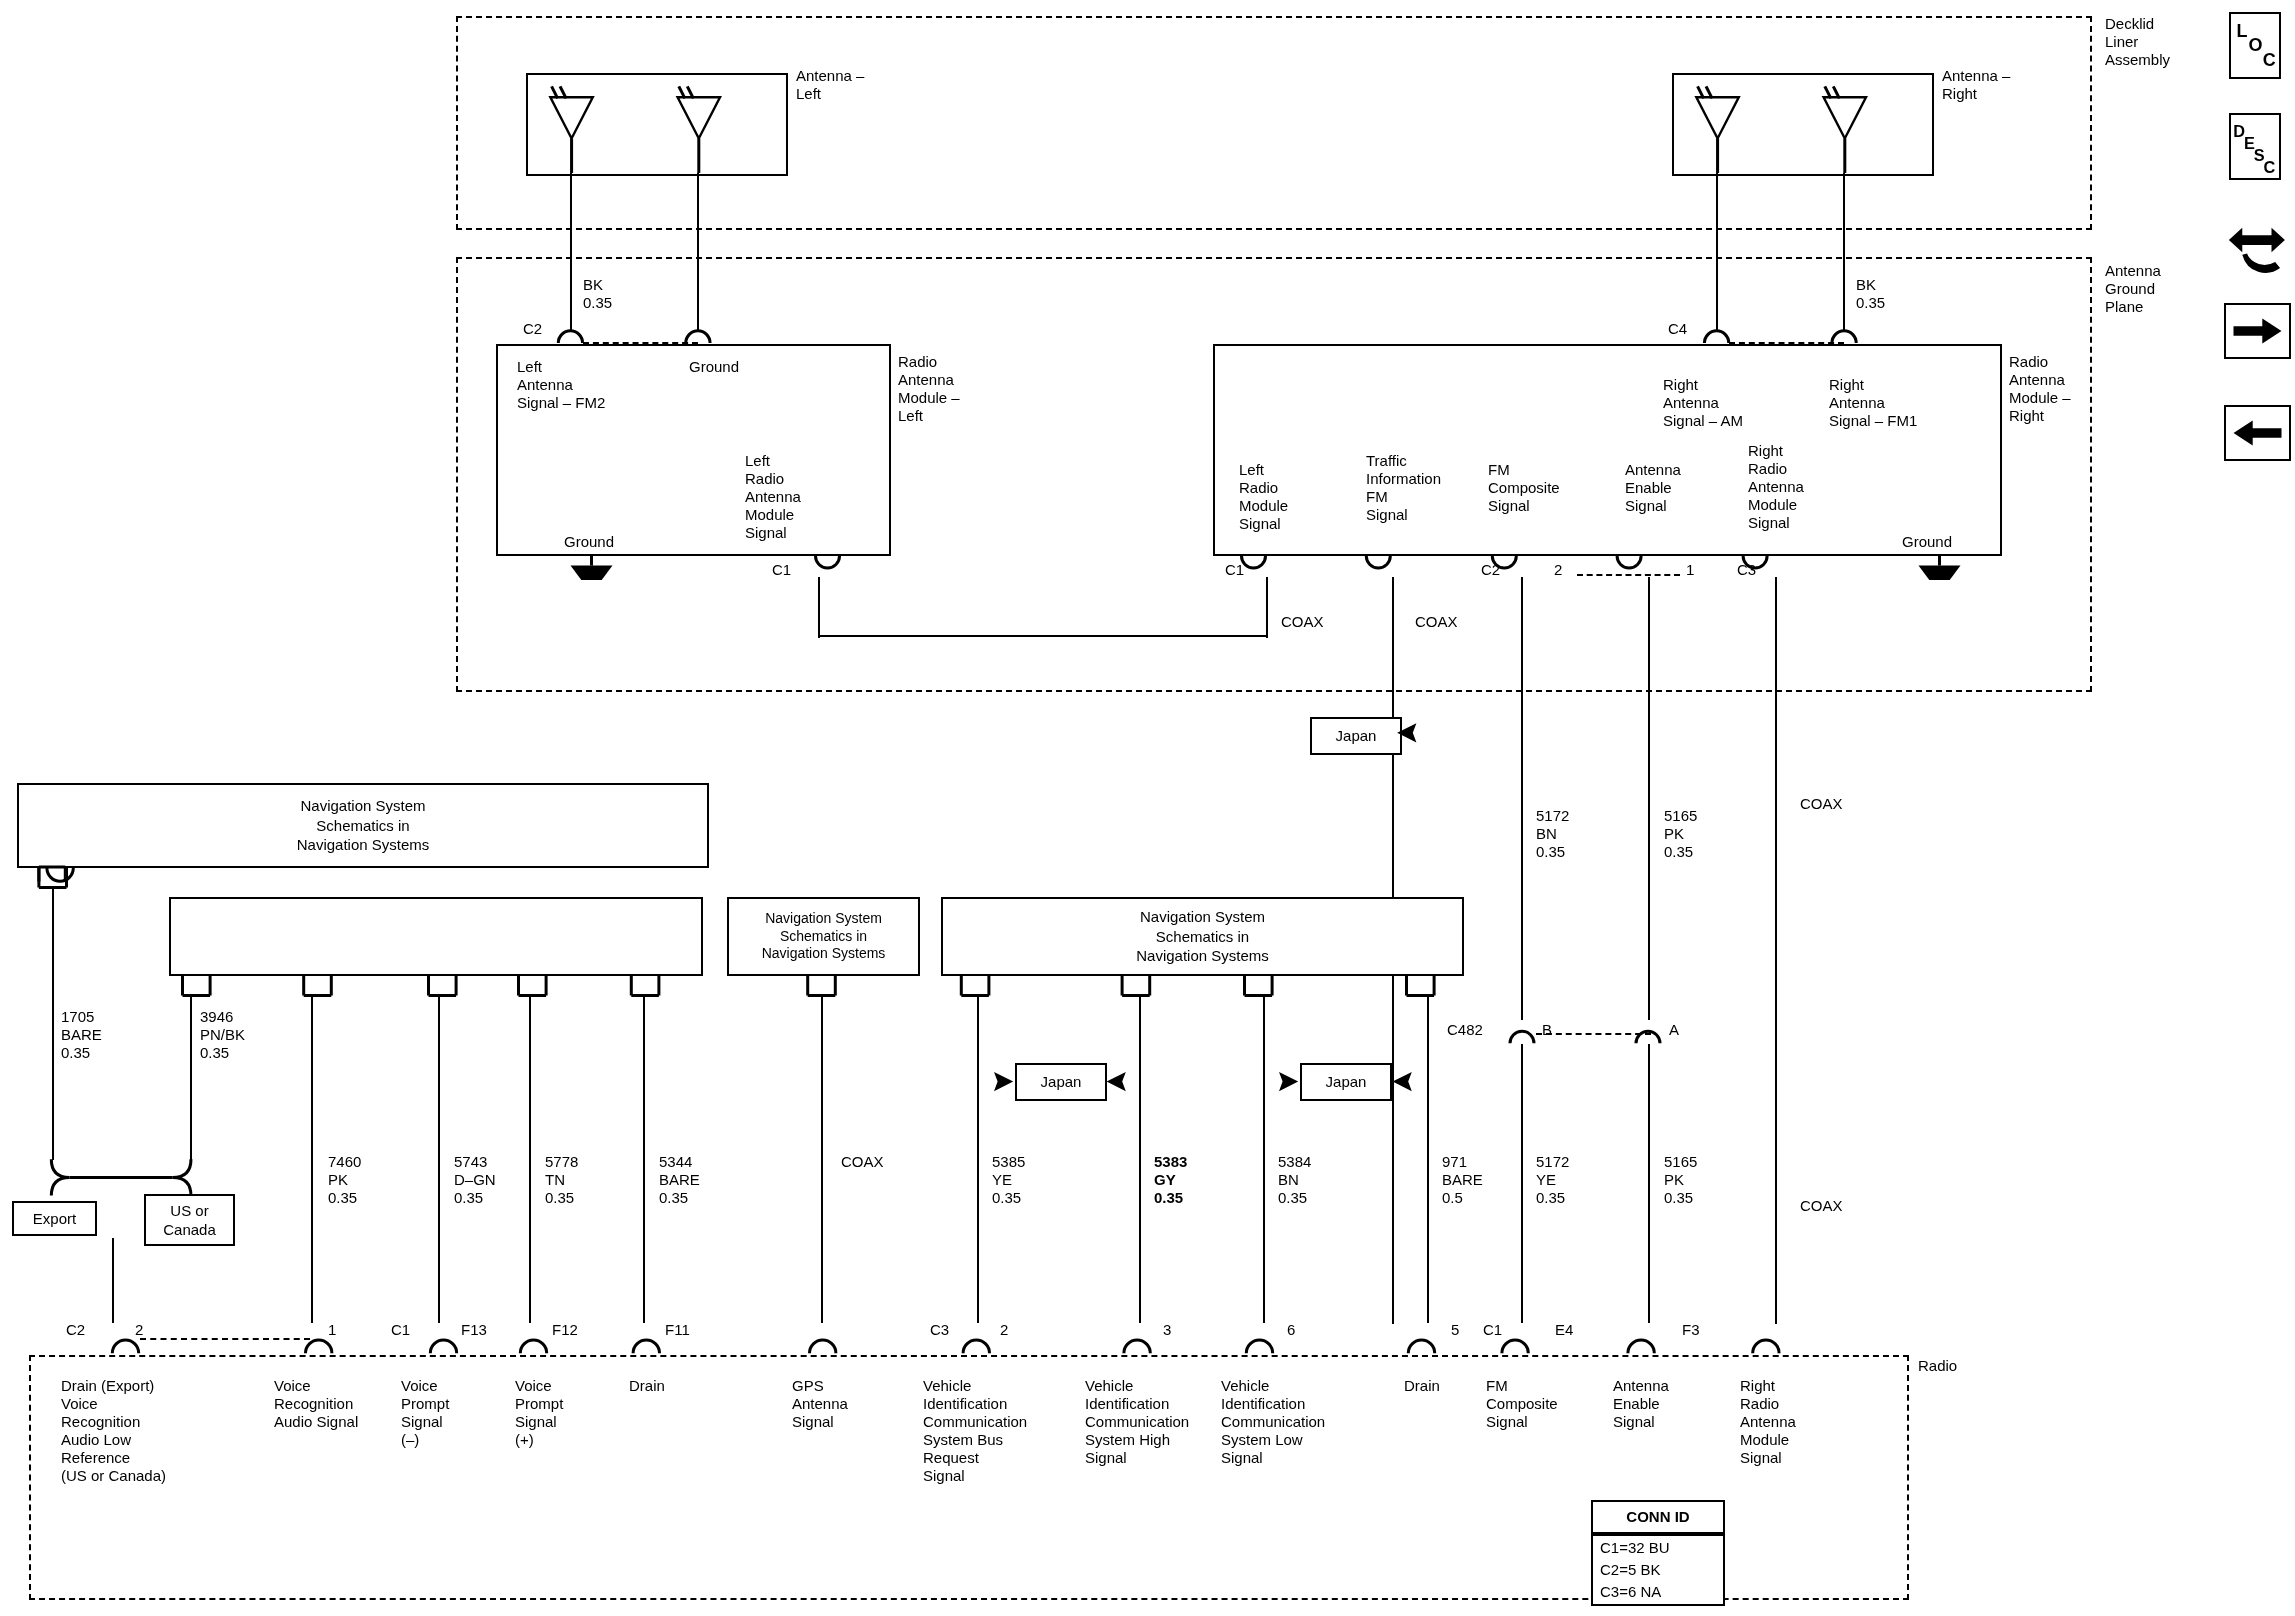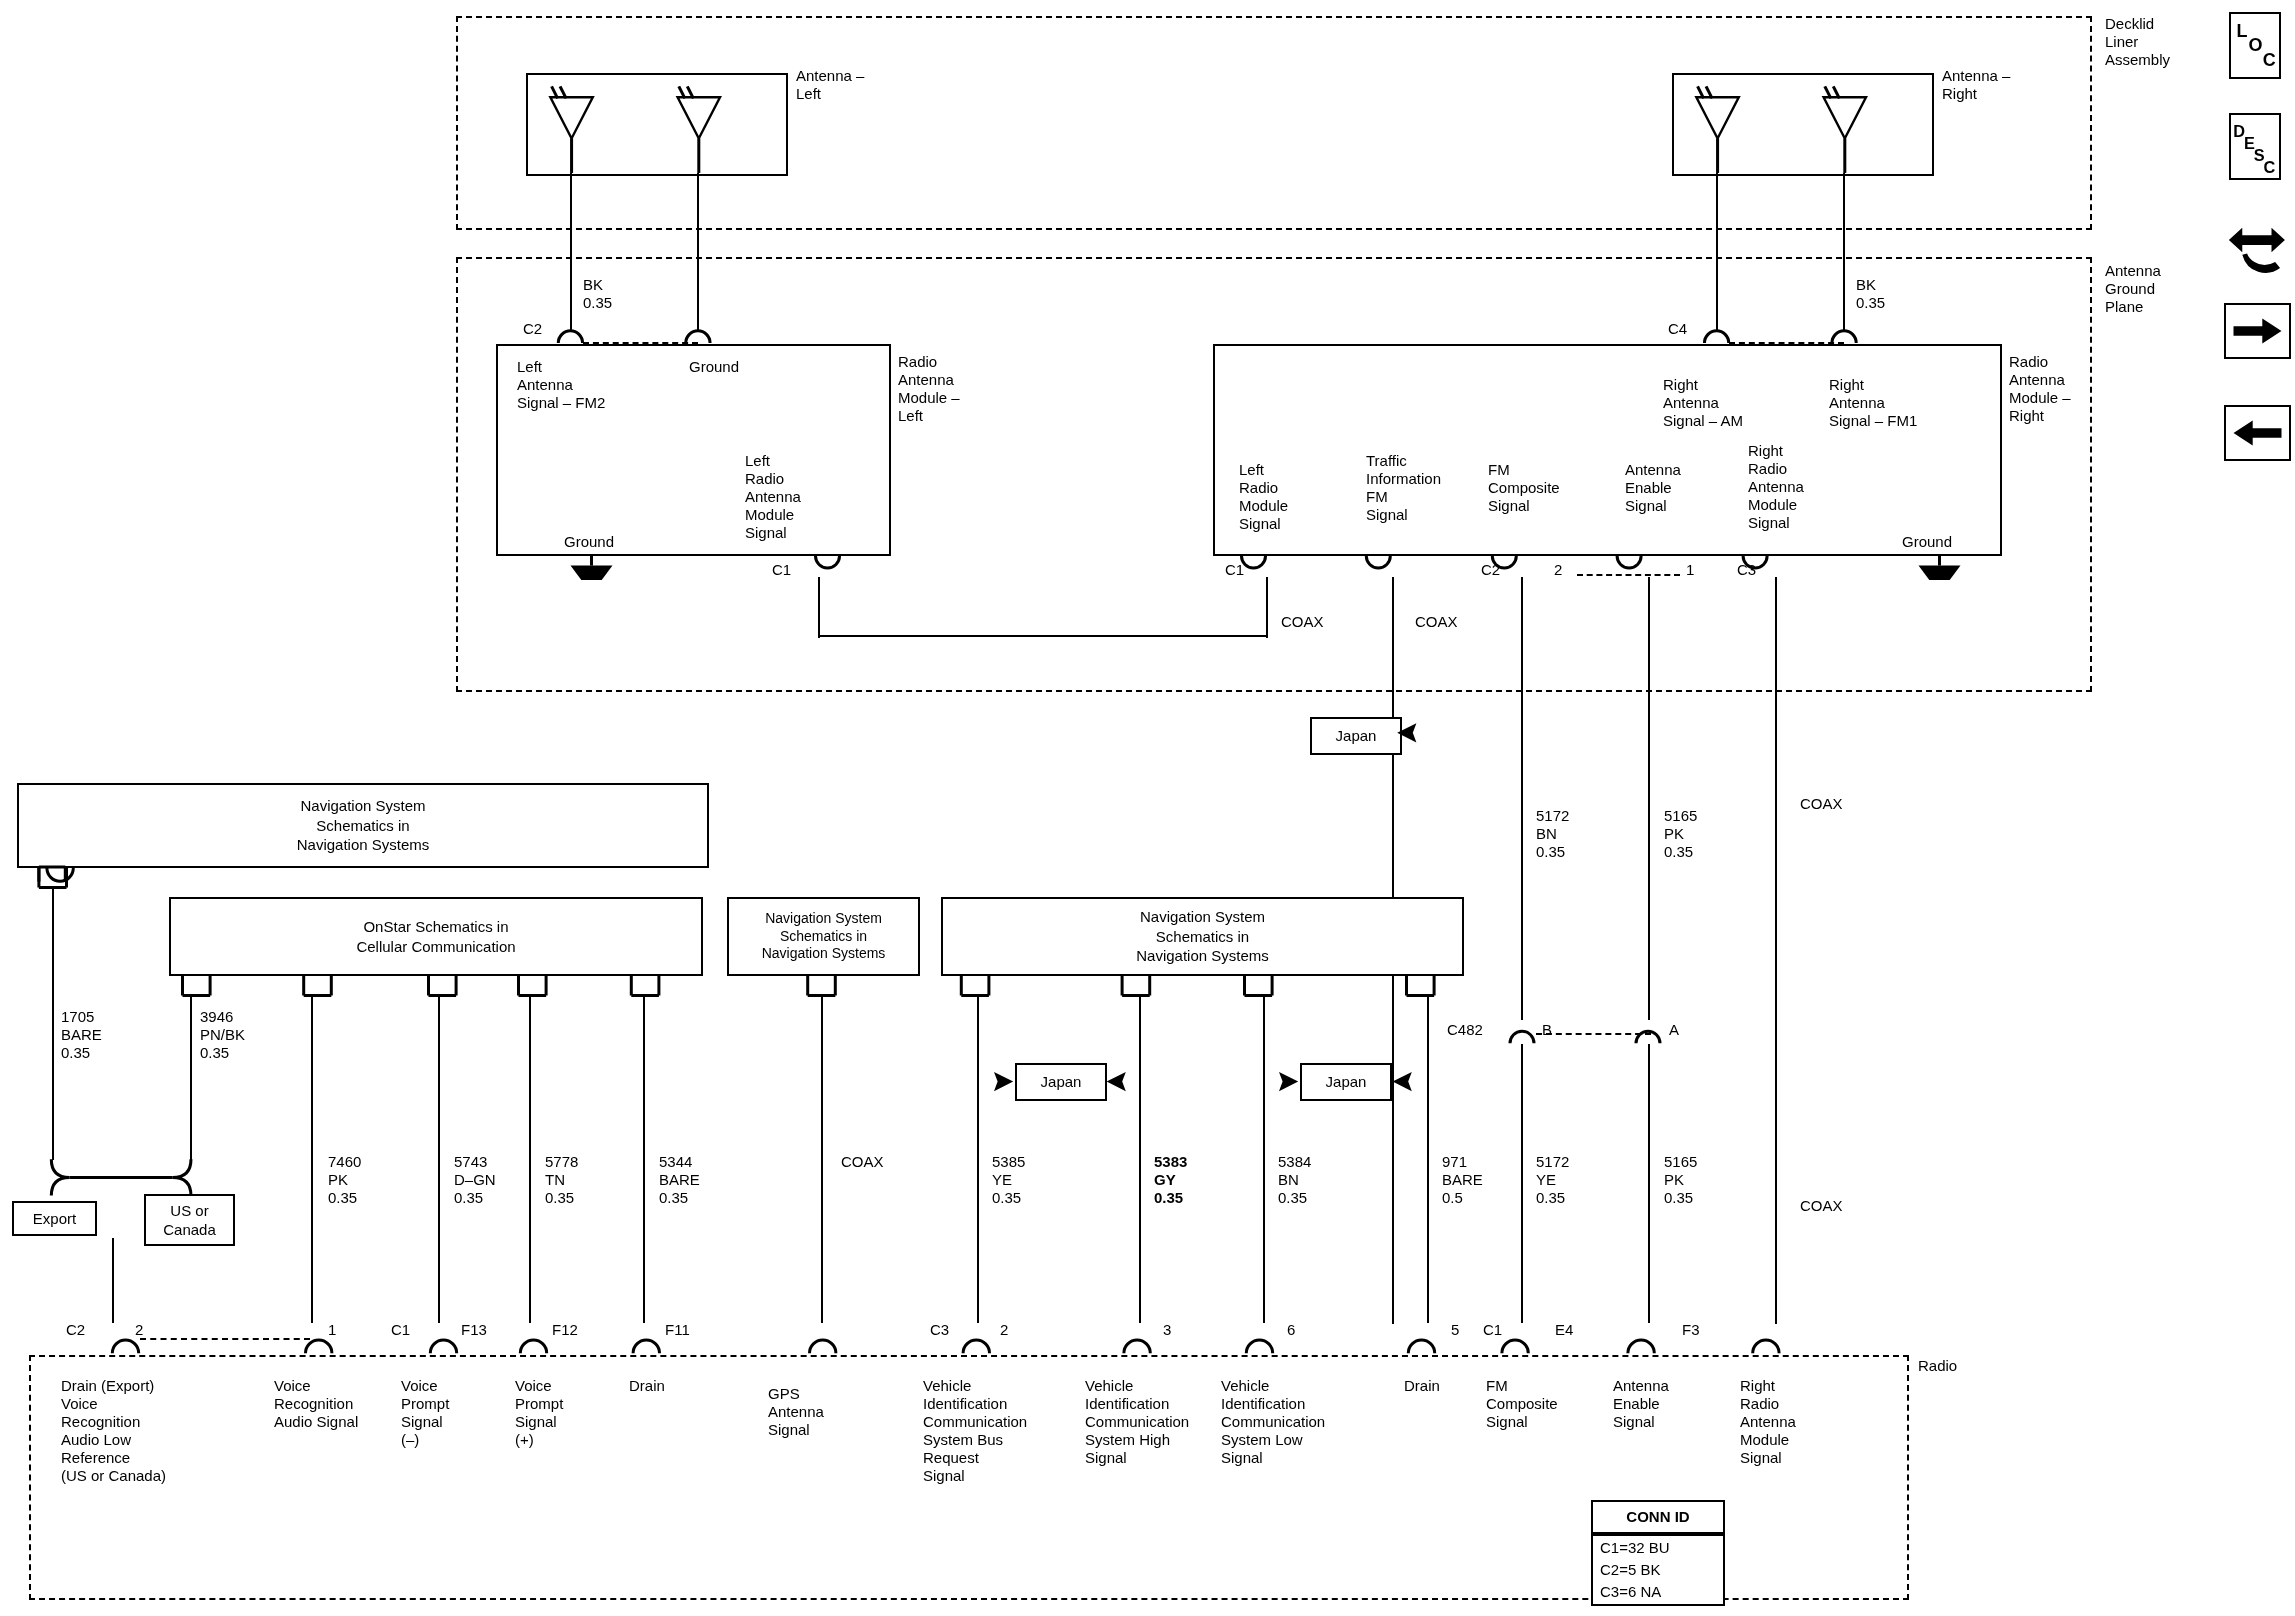--- a/index.html
+++ b/index.html
@@ -228,22 +228,20 @@
   <div class="lbl" style="left:1536px;top:1153px;"><span>5172</span><br><span>YE</span><br><span>0.35</span></div>
   <div class="ln v" style="left:1648px;top:1044px;height:279px;"></div>
   <div class="lbl" style="left:1664px;top:1153px;"><span>5165</span><br><span>PK</span><br><span>0.35</span></div>
 
   <div class="box" style="left:17px;top:783px;width:692px;height:85px;"></div>
   <div class="ctr" style="left:17px;top:783px;width:692px;height:85px;white-space:pre-line;">Navigation System
 Schematics in
 Navigation Systems</div>
 
   <div class="box" style="left:169px;top:897px;width:534px;height:79px;"></div>
-  <div class="ctr" style="left:169px;top:897px;width:534px;height:79px;white-space:pre-line;">OnStar Schematics in
-Cellular Communication</div>
 
   <div class="box" style="left:727px;top:897px;width:193px;height:79px;"></div>
   <div class="ctr" style="left:727px;top:897px;width:193px;height:79px;white-space:pre-line;font-size:14px;line-height:17.6px;">Navigation System
 Schematics in
 Navigation Systems</div>
 
   <div class="box" style="left:941px;top:897px;width:523px;height:79px;"></div>
   <div class="ctr" style="left:941px;top:897px;width:523px;height:79px;white-space:pre-line;">Navigation System
 Schematics in
 Navigation Systems</div>
@@ -387,21 +385,21 @@
 Audio Signal</div>
   <div class="lbl" style="left:401px;top:1377px;">Voice
 Prompt
 Signal
 (–)</div>
   <div class="lbl" style="left:515px;top:1377px;">Voice
 Prompt
 Signal
 (+)</div>
   <div class="lbl" style="left:629px;top:1377px;">Drain</div>
-  <div class="lbl" style="left:768px;top:1377px;margin-top:8px;">GPS
+  <div class="lbl" style="left:792px;top:1377px;">GPS
 Antenna
 Signal</div>
   <div class="lbl" style="left:923px;top:1377px;">Vehicle
 Identification
 Communication
 System Bus
 Request
 Signal</div>
   <div class="lbl" style="left:1085px;top:1377px;">Vehicle
 Identification

